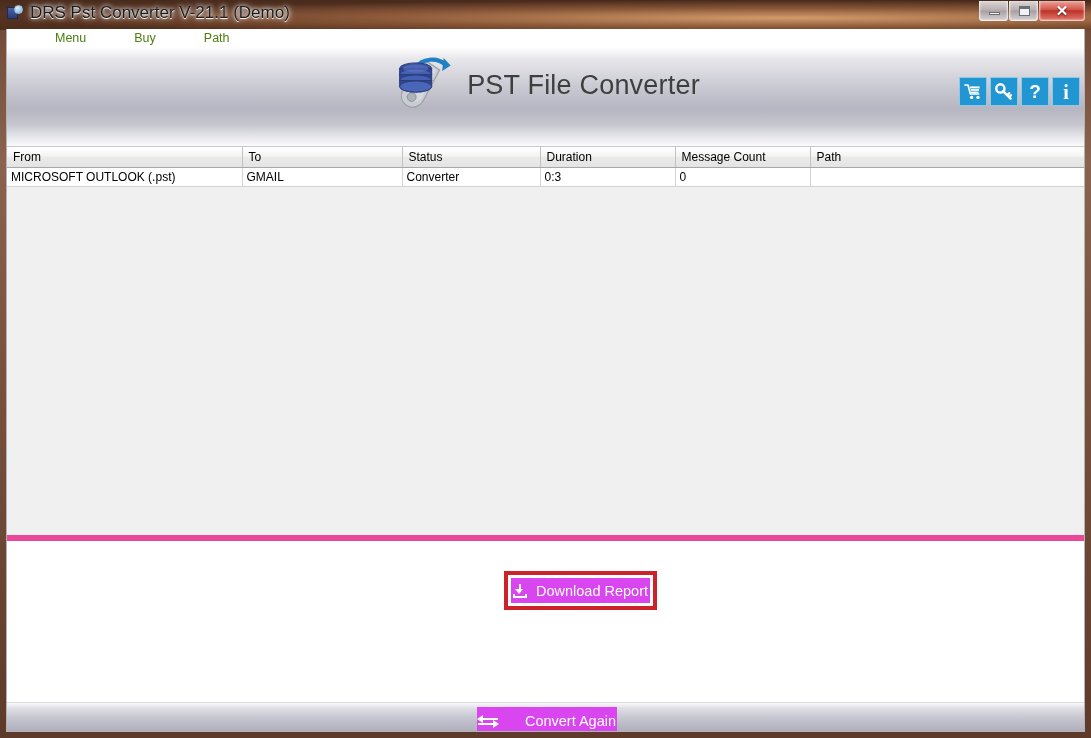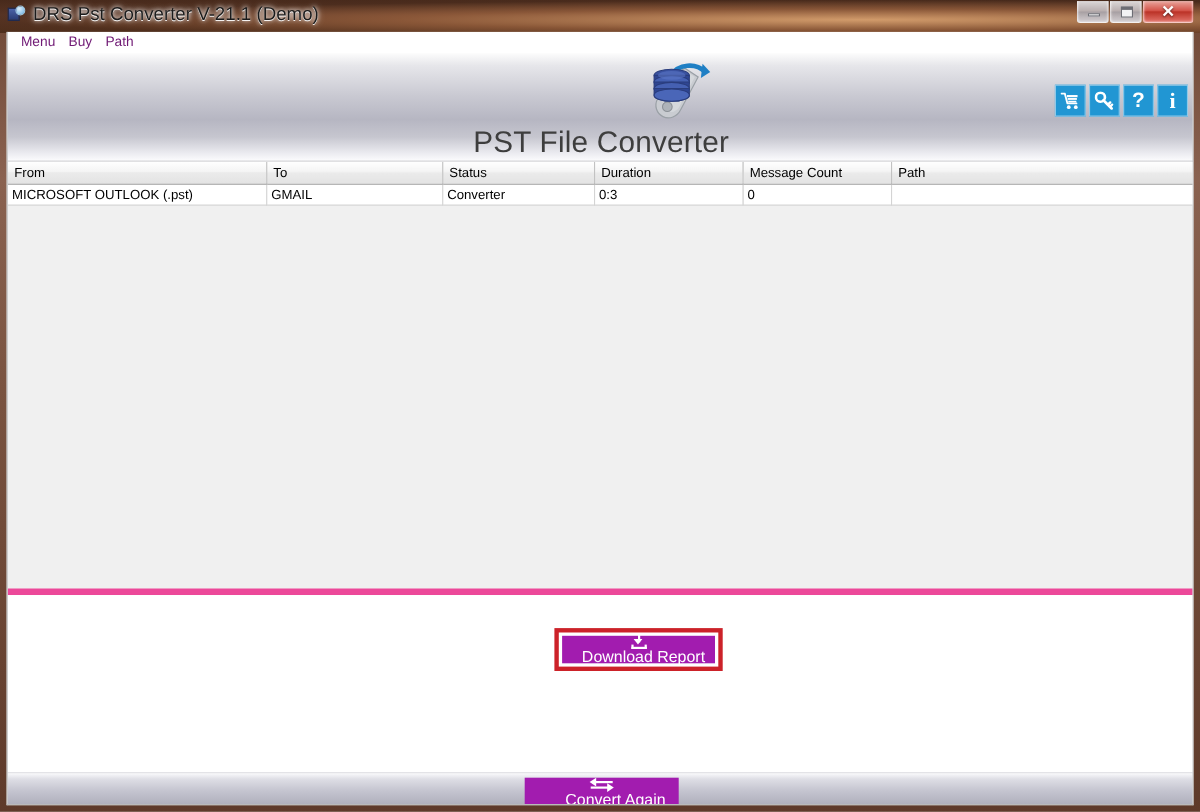--- a/index.html
+++ b/index.html
@@ -121,46 +121,46 @@
   
   .menubar {
     position: absolute; left: 0; top: 0;
     width: 1079px; height: 19px;
     background: #ffffff;
     display: flex; align-items: center;
     padding-left: 6px;
     box-sizing: border-box;
   }
   .menuitem {
-    font-size: 12.5px; color: #701a75;
+    font-size: 12.5px; color: #4d7c0f;
     padding: 1px 6px 2px 6px;
     white-space: nowrap;
+    margin-left: 36px;
   }
 
   
   .header {
     position: absolute; left: 0; top: 19px;
     width: 1079px; height: 99px;
     background: linear-gradient(180deg,
        #fdfdfd 0%,
        #e6e6ea 12%,
        #c9c9d2 40%,
        #b6b6c2 62%,
        #c6c6cf 78%,
        #ebebf0 93%,
        #fbfbfd 100%);
     border-bottom: 1px solid #c8c8cc;
     box-sizing: border-box;
   }
   .brand {
     position: absolute; left: 50%; top: 8px;
     transform: translateX(-50%);
-    display: flex; align-items: flex-end;
+    display: flex; align-items: center;
     white-space: nowrap;
-    flex-direction: column;
   }
   .logo {
     position: relative; width: 62px; height: 58px; margin-right: 12px;
     flex: 0 0 auto;
   }
   .brand-title {
     font-size: 27px;
     color: #3e3e3e;
     letter-spacing: .2px;
   }
@@ -239,29 +239,28 @@
     background: #ffffff;
   }
   .dl-highlight {
     position: absolute;
     left: 497px; top: 30px;
     width: 153px; height: 39px;
     border: 4px solid #cc2229;
     box-sizing: border-box;
   }
   .btn-blue {
-    background: #a21caf;
+    background: #d946ef;
     color: #ffffff;
     border: none;
     display: inline-flex; align-items: center; justify-content: center;
     font-size: 14.5px;
     cursor: pointer;
     font-family: "Liberation Sans", sans-serif;
     padding: 0;
-    flex-direction: column;
   }
   .btn-download {
     position: absolute; left: 504px; top: 37px;
     width: 139px; height: 25px;
   }
   .btn-download .txt { margin-left: 9px; }
 
   
   .ico-download {
     position: relative; width: 14px; height: 14px; flex: 0 0 auto;

